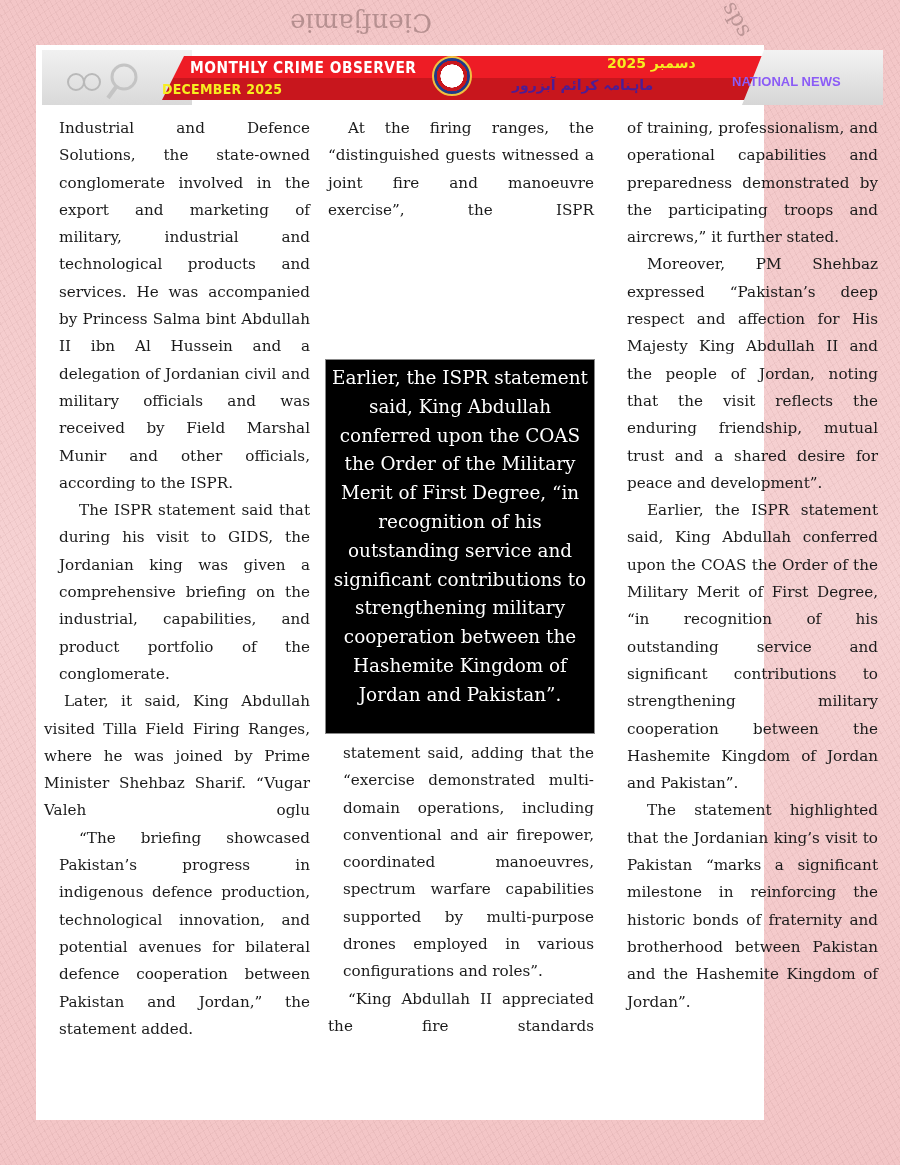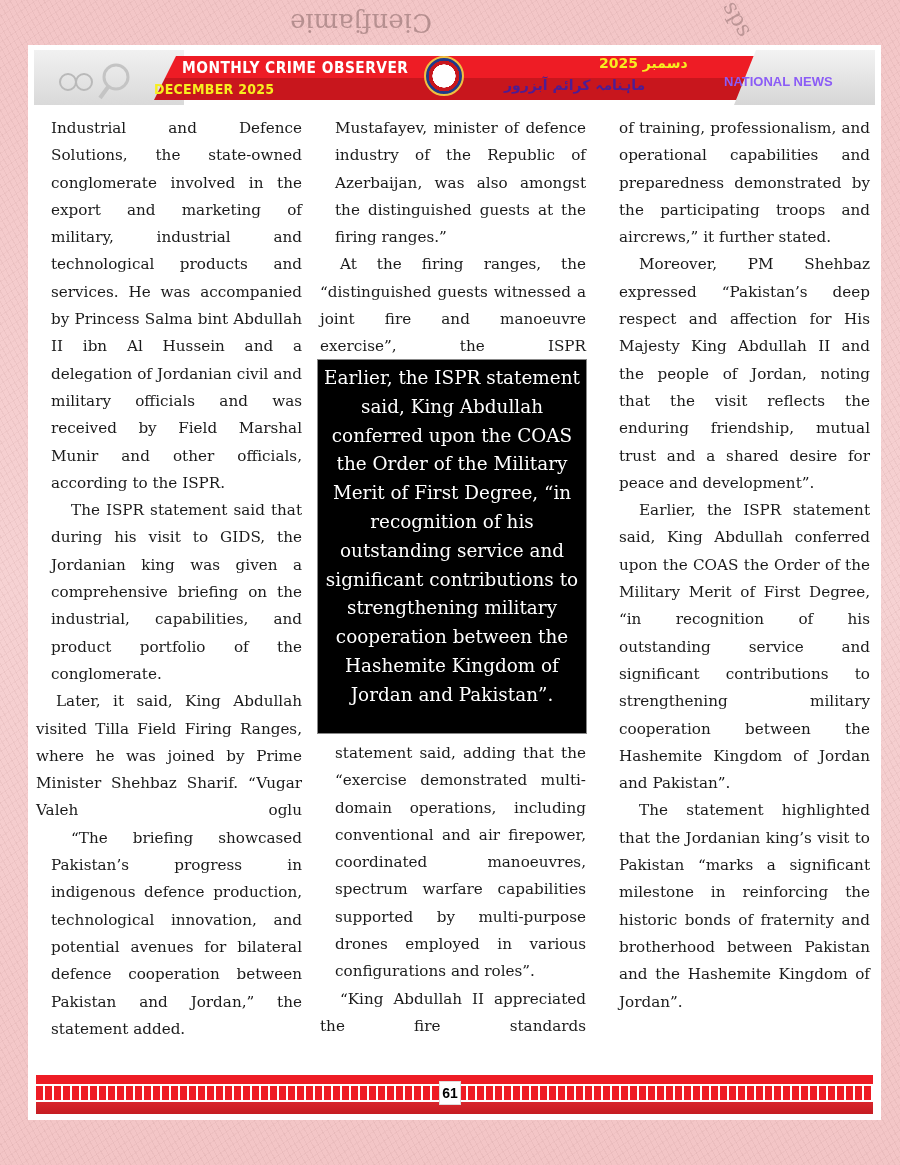--- a/index.html
+++ b/index.html
@@ -22,21 +22,21 @@
     font-family: "DejaVu Serif", serif; font-size: 26px; color: rgba(110,80,80,0.45);
     transform: rotate(180deg);
   }
   .bg-word2 {
     position: absolute; top: 6px; left: 720px;
     font-family: "DejaVu Serif", serif; font-size: 22px; color: rgba(110,80,80,0.4);
     transform: rotate(60deg);
   }
 
   .page {
-    position: absolute; left: 28px; top: 45px; width: 853px; height: 1075px;
+    position: absolute; left: 36px; top: 45px; width: 728px; height: 1075px;
     background: #ffffff;
   }
 
   
   .header { position: absolute; left: 6px; top: 5px; width: 841px; height: 55px; }
   .hdr-left {
     position: absolute; left: 0; top: 0; width: 150px; height: 55px;
     background: linear-gradient(180deg, #f1f1f1, #d9d9d9);
   }
   .hdr-left svg { position: absolute; left: 20px; top: 10px; }
@@ -142,37 +142,30 @@
   </div>
 
   <div class="col c1">
     <p class="last">Industrial and Defence Solutions, the state-owned conglomerate involved in the export and marketing of military, industrial and technological products and services. He was accompanied by Princess Salma bint Abdullah II ibn Al Hussein and a delegation of Jordanian civil and military officials and was received by Field Marshal Munir and other officials, according to the ISPR.</p>
     <p class="ind last">The ISPR statement said that during his visit to GIDS, the Jordanian king was given a comprehensive briefing on the industrial, capabilities, and product portfolio of the conglomerate.</p>
     <p class="ind">Later, it said, King Abdullah visited Tilla Field Firing Ranges, where he was joined by Prime Minister Shehbaz Sharif. “Vugar Valeh oglu</p>
     <p class="ind last">“The briefing showcased Pakistan’s progress in indigenous defence production, technological innovation, and potential avenues for bilateral defence cooperation between Pakistan and Jordan,” the statement added.</p>
   </div>
 
   <div class="col c2">
-    <p class="last">Mustafayev, minister of defence industry of the Republic of Azerbaijan, was also amongst the distinguished guests at the firing ranges.”</p>
     <p class="ind">At the firing ranges, the “distinguished guests witnessed a joint fire and manoeuvre exercise”, the ISPR</p>
   </div>
 
   <div class="pullquote">Earlier, the ISPR statement said, King Abdullah conferred upon the COAS the Order of the Military Merit of First Degree, “in recognition of his outstanding service and significant contributions to strengthening military cooperation between the Hashemite Kingdom of Jordan and Pakistan”.</div>
 
   <div class="col c2" style="top:695px;">
     <p class="last">statement said, adding that the “exercise demonstrated multi-domain operations, including conventional and air firepower, coordinated manoeuvres, spectrum warfare capabilities supported by multi-purpose drones employed in various configurations and roles”.</p>
     <p class="ind">“King Abdullah II appreciated the fire standards</p>
   </div>
 
   <div class="col c3">
     <p class="last">of training, professionalism, and operational capabilities and preparedness demonstrated by the participating troops and aircrews,” it further stated.</p>
     <p class="ind last">Moreover, PM Shehbaz expressed “Pakistan’s deep respect and affection for His Majesty King Abdullah II and the people of Jordan, noting that the visit reflects the enduring friendship, mutual trust and a shared desire for peace and development”.</p>
     <p class="ind last">Earlier, the ISPR statement said, King Abdullah conferred upon the COAS the Order of the Military Merit of First Degree, “in recognition of his outstanding service and significant contributions to strengthening military cooperation between the Hashemite Kingdom of Jordan and Pakistan”.</p>
     <p class="ind last">The statement highlighted that the Jordanian king’s visit to Pakistan “marks a significant milestone in reinforcing the historic bonds of fraternity and brotherhood between Pakistan and the Hashemite Kingdom of Jordan”.</p>
   </div>
 
-  <div class="footer">
-    <div class="f-top"></div>
-    <div class="f-mid"></div>
-    <div class="f-bot"></div>
-    <div class="pagenum">61</div>
-  </div>
 </div>
 
 </body></html>

